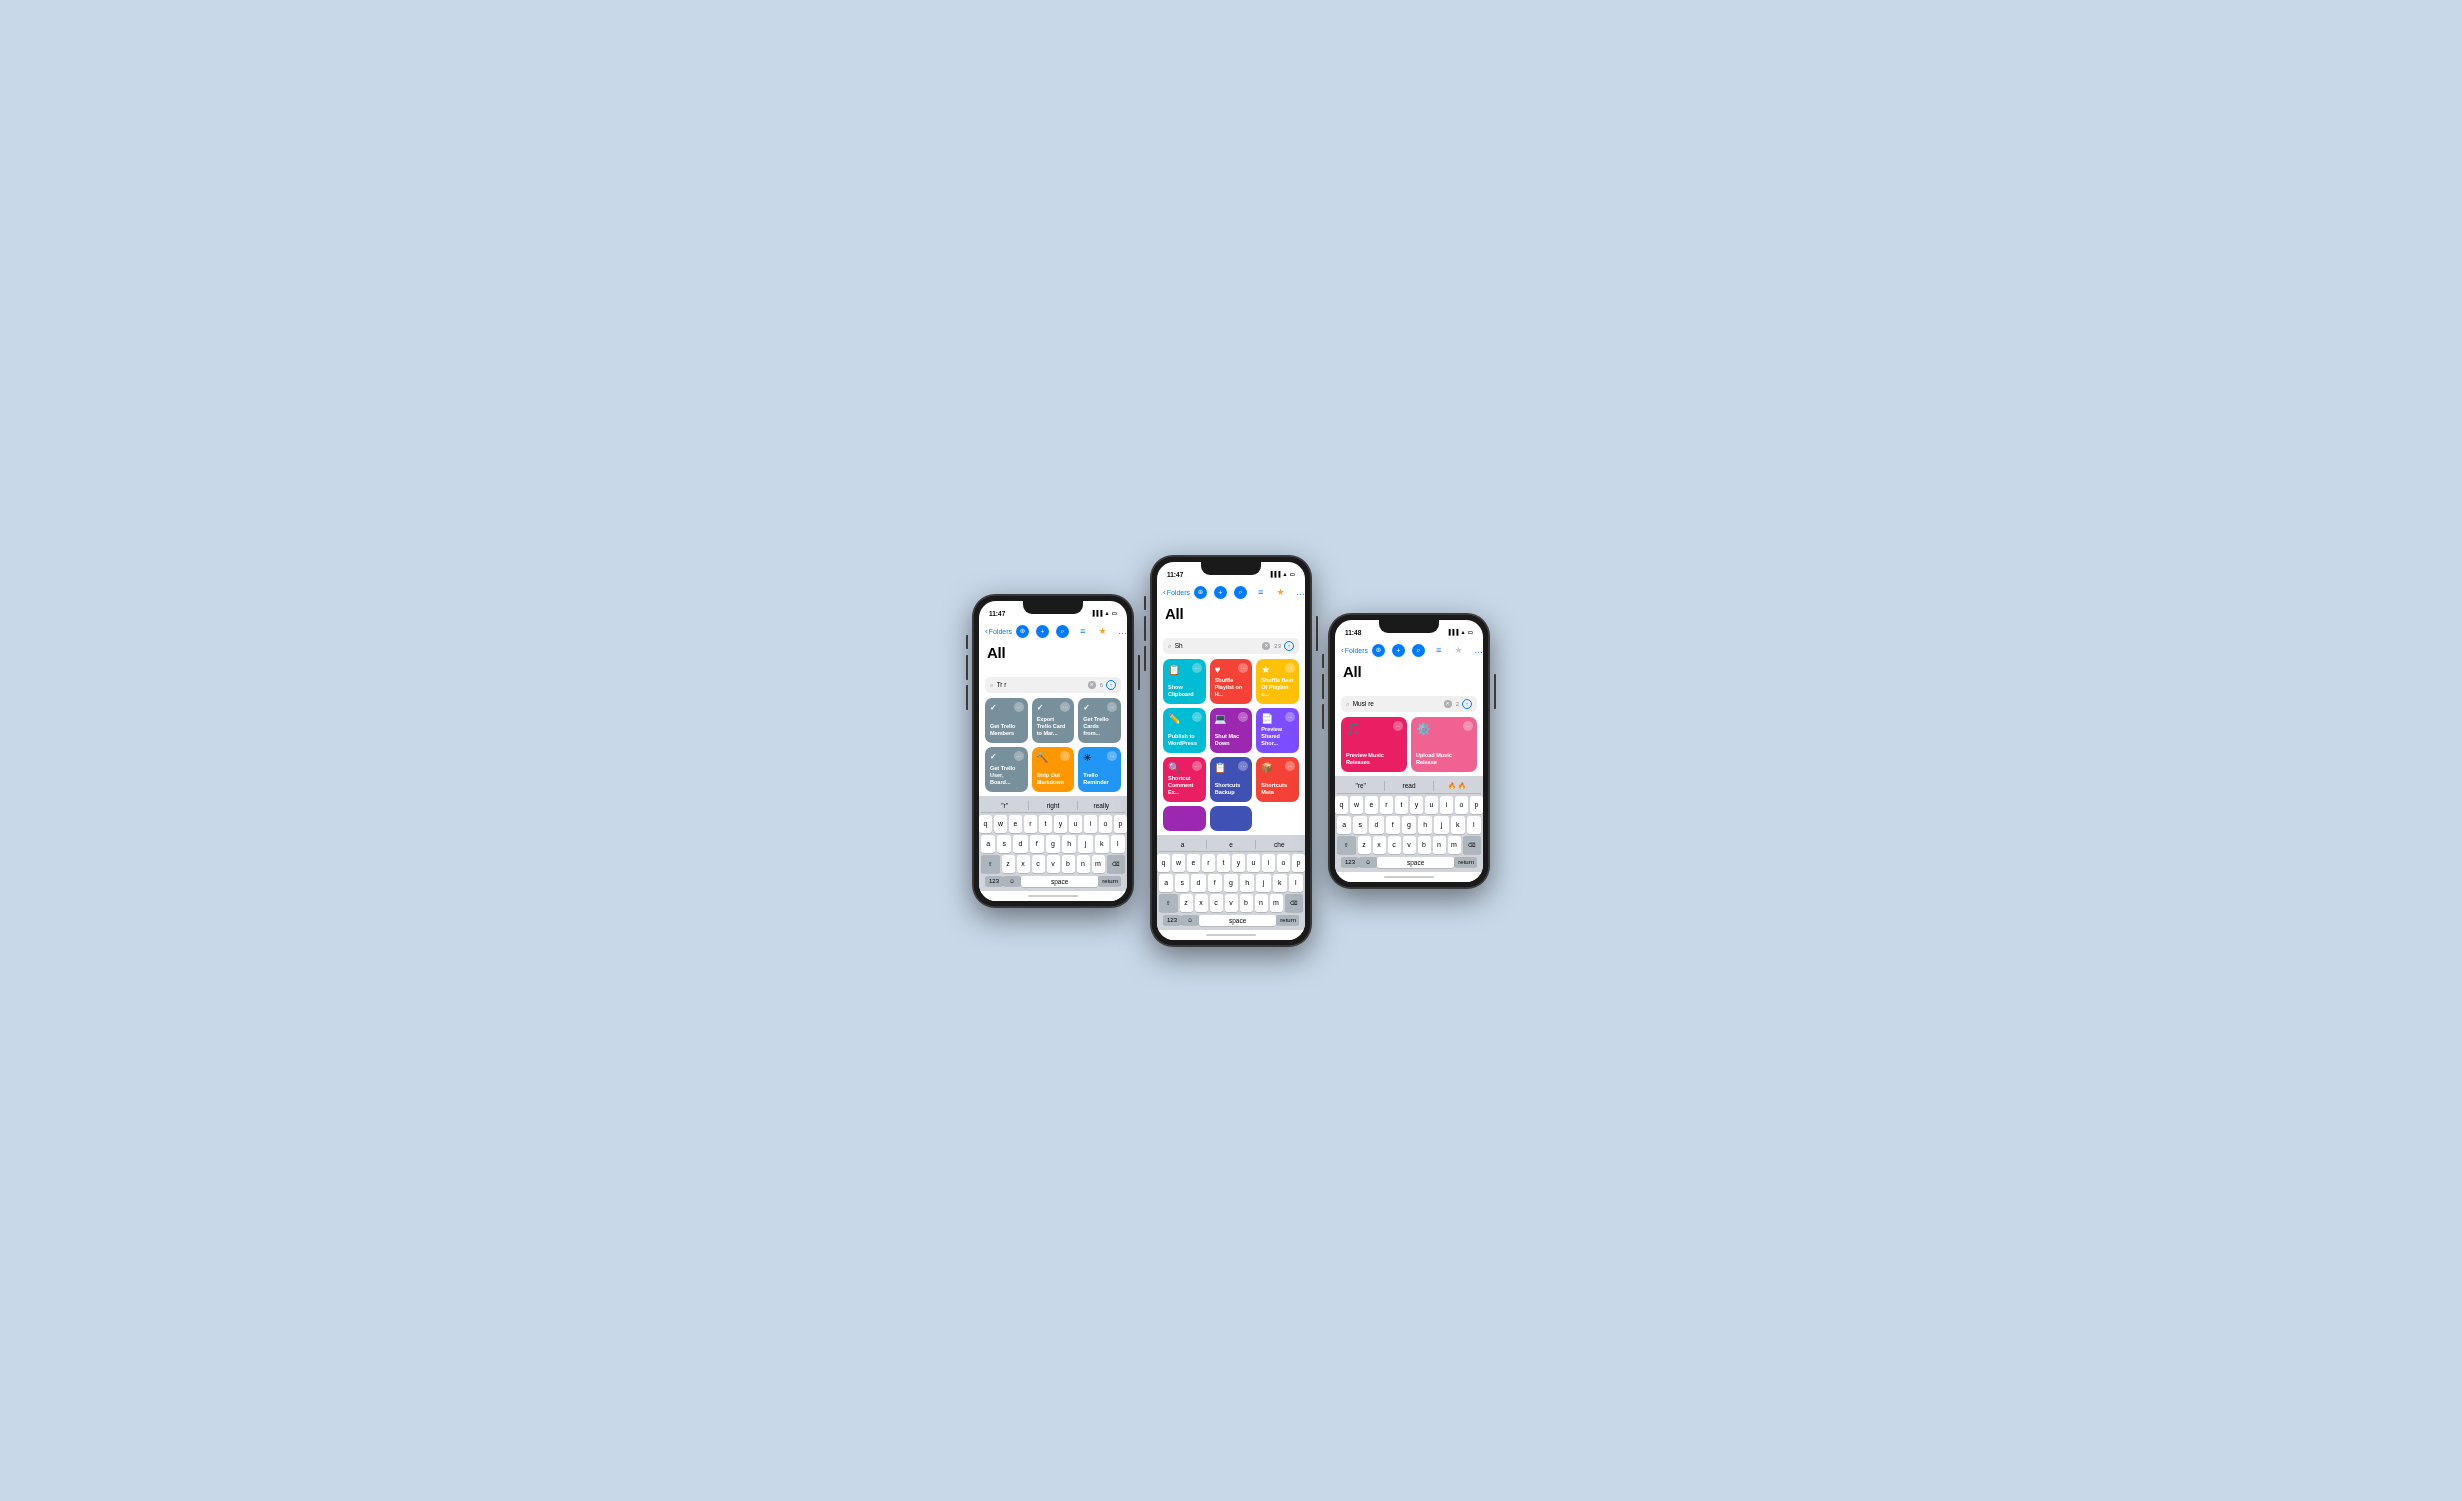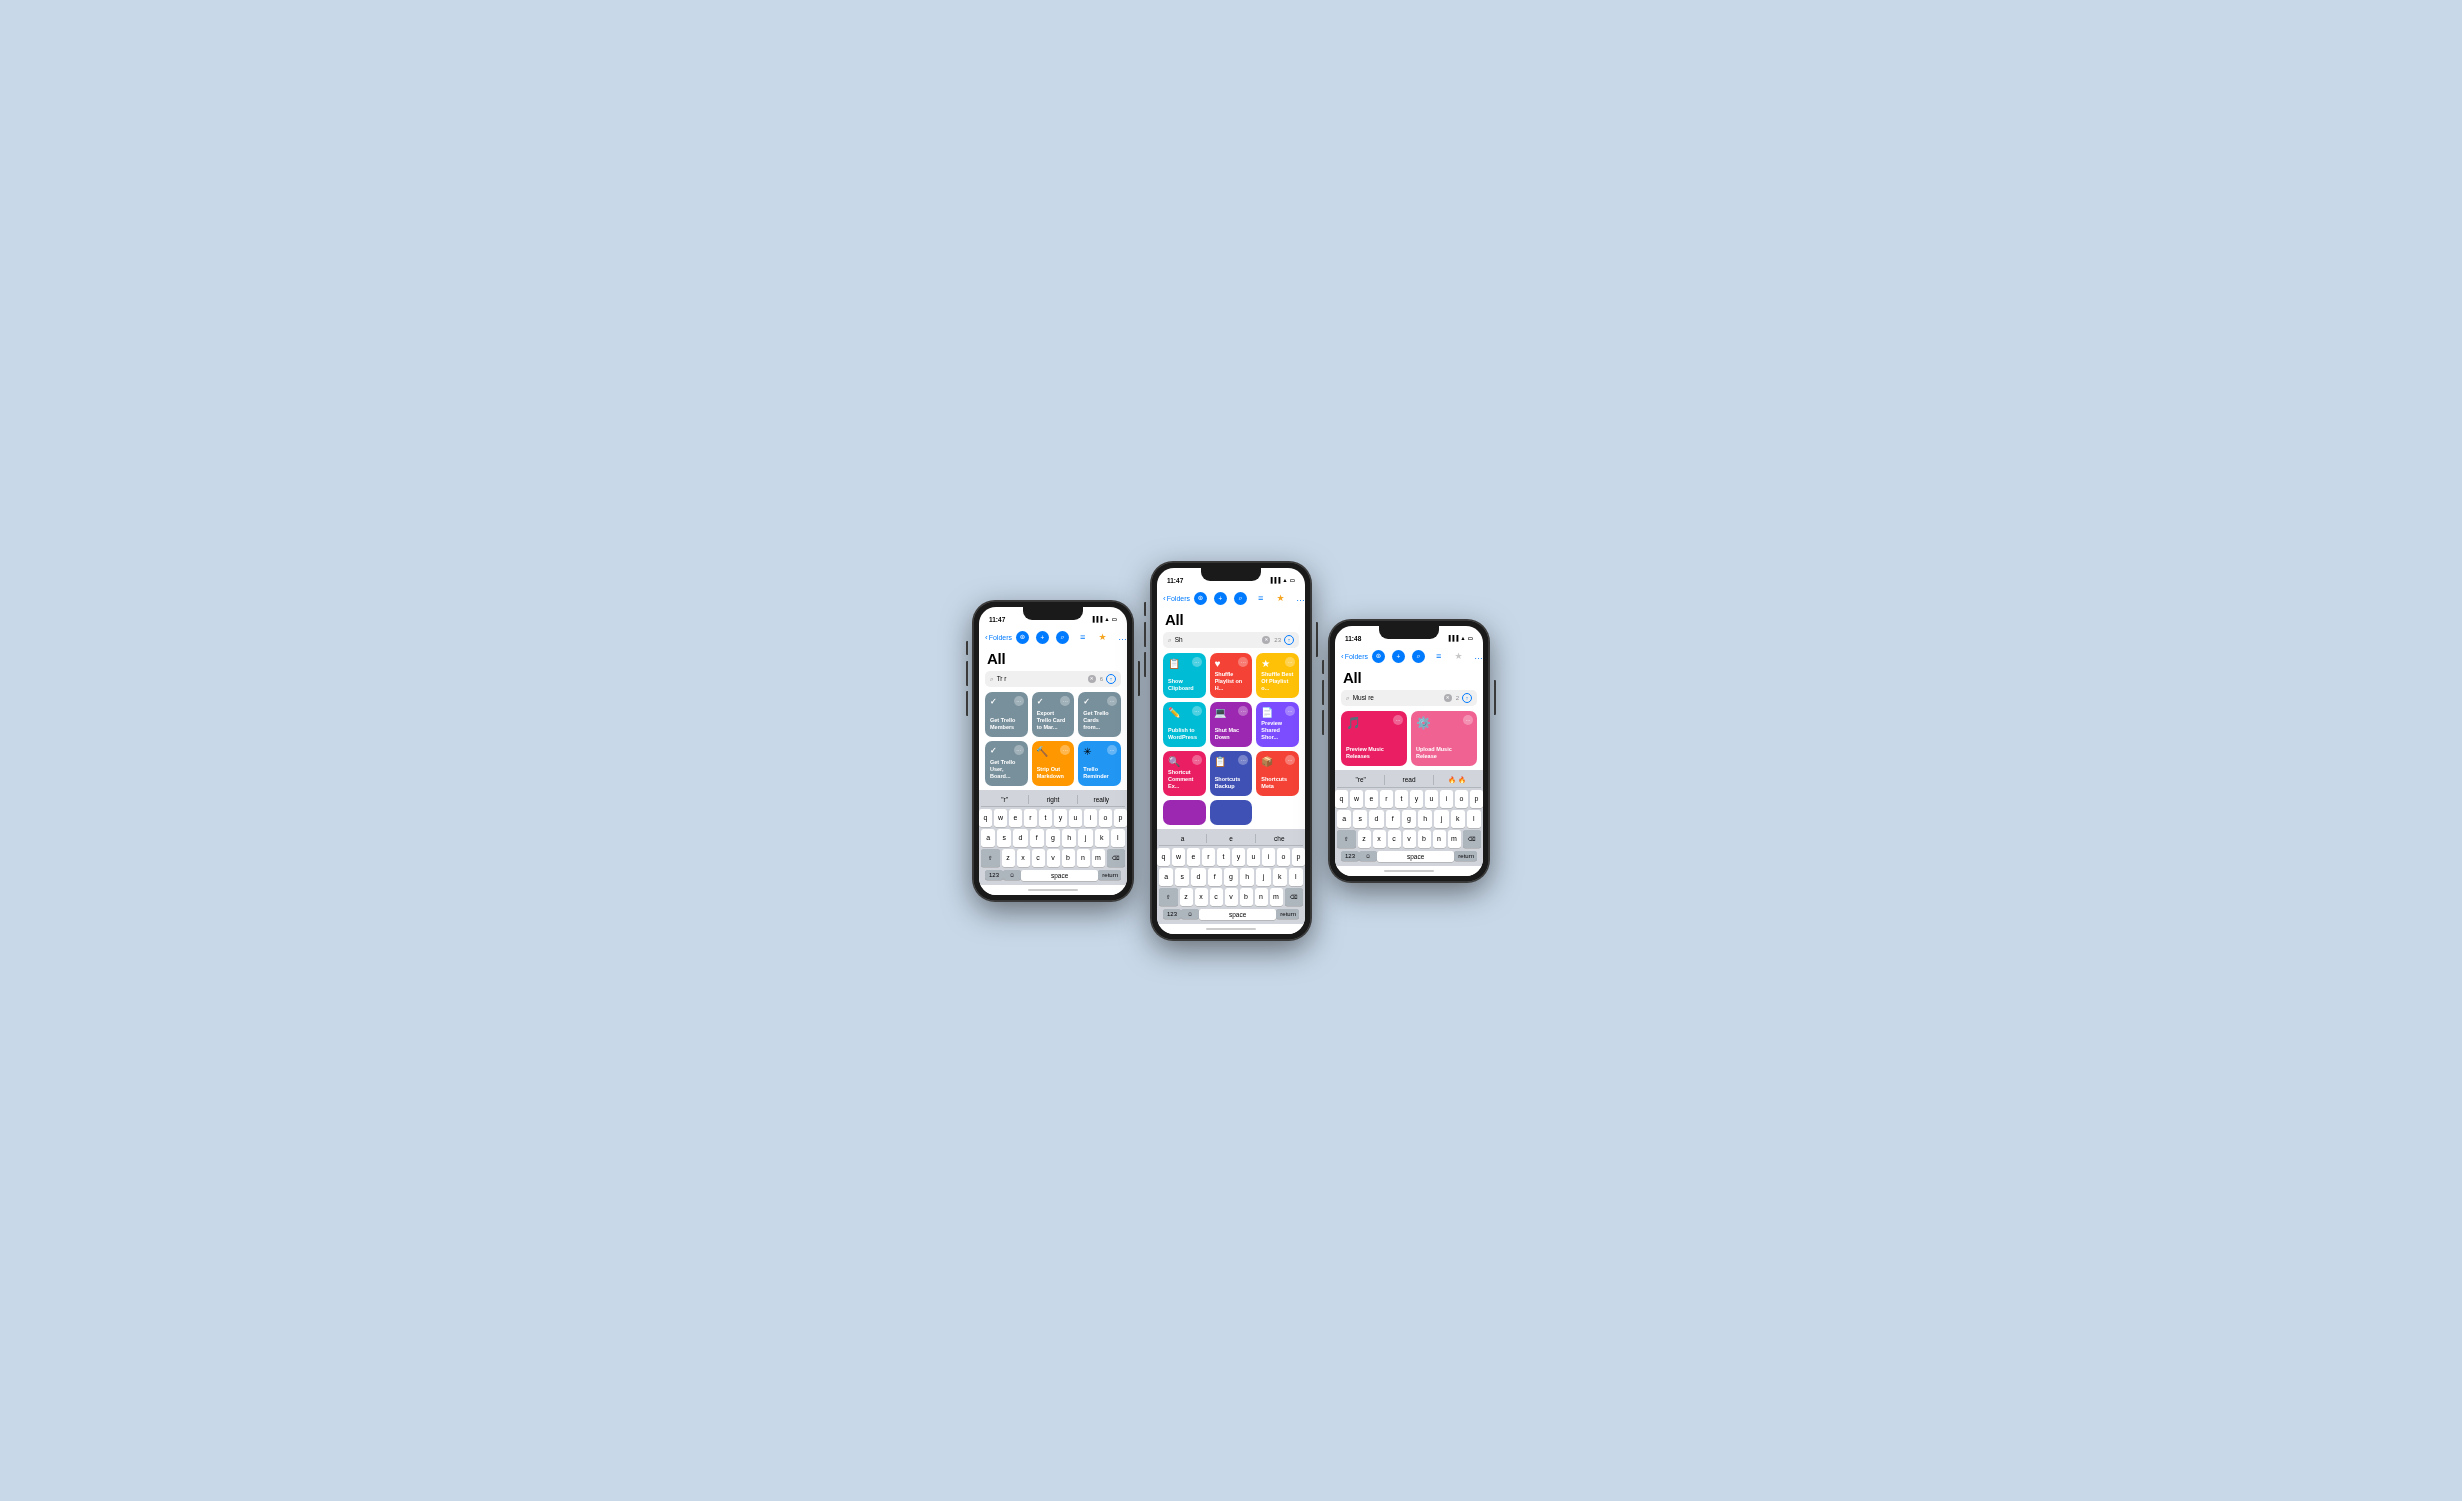--- a/index.html
+++ b/index.html
@@ -96,21 +96,21 @@
     .nav-icon.outline {
       background: none;
       color: #007aff;
       font-size: 9px;
     }
     .nav-icon.gold { background: none; color: #f5a623; font-size: 9px; }
     
     .page-title {
       font-size: 15px;
       font-weight: 800;
-      padding: 2px 8px 4px;
+      padding: 2px 8px 16px;
       letter-spacing: -0.3px;
     }
     
     .search-bar {
       margin: 0 6px 5px;
       background: #f0f0f0;
       border-radius: 5px;
       display: flex;
       align-items: center;
       padding: 3px 5px;

